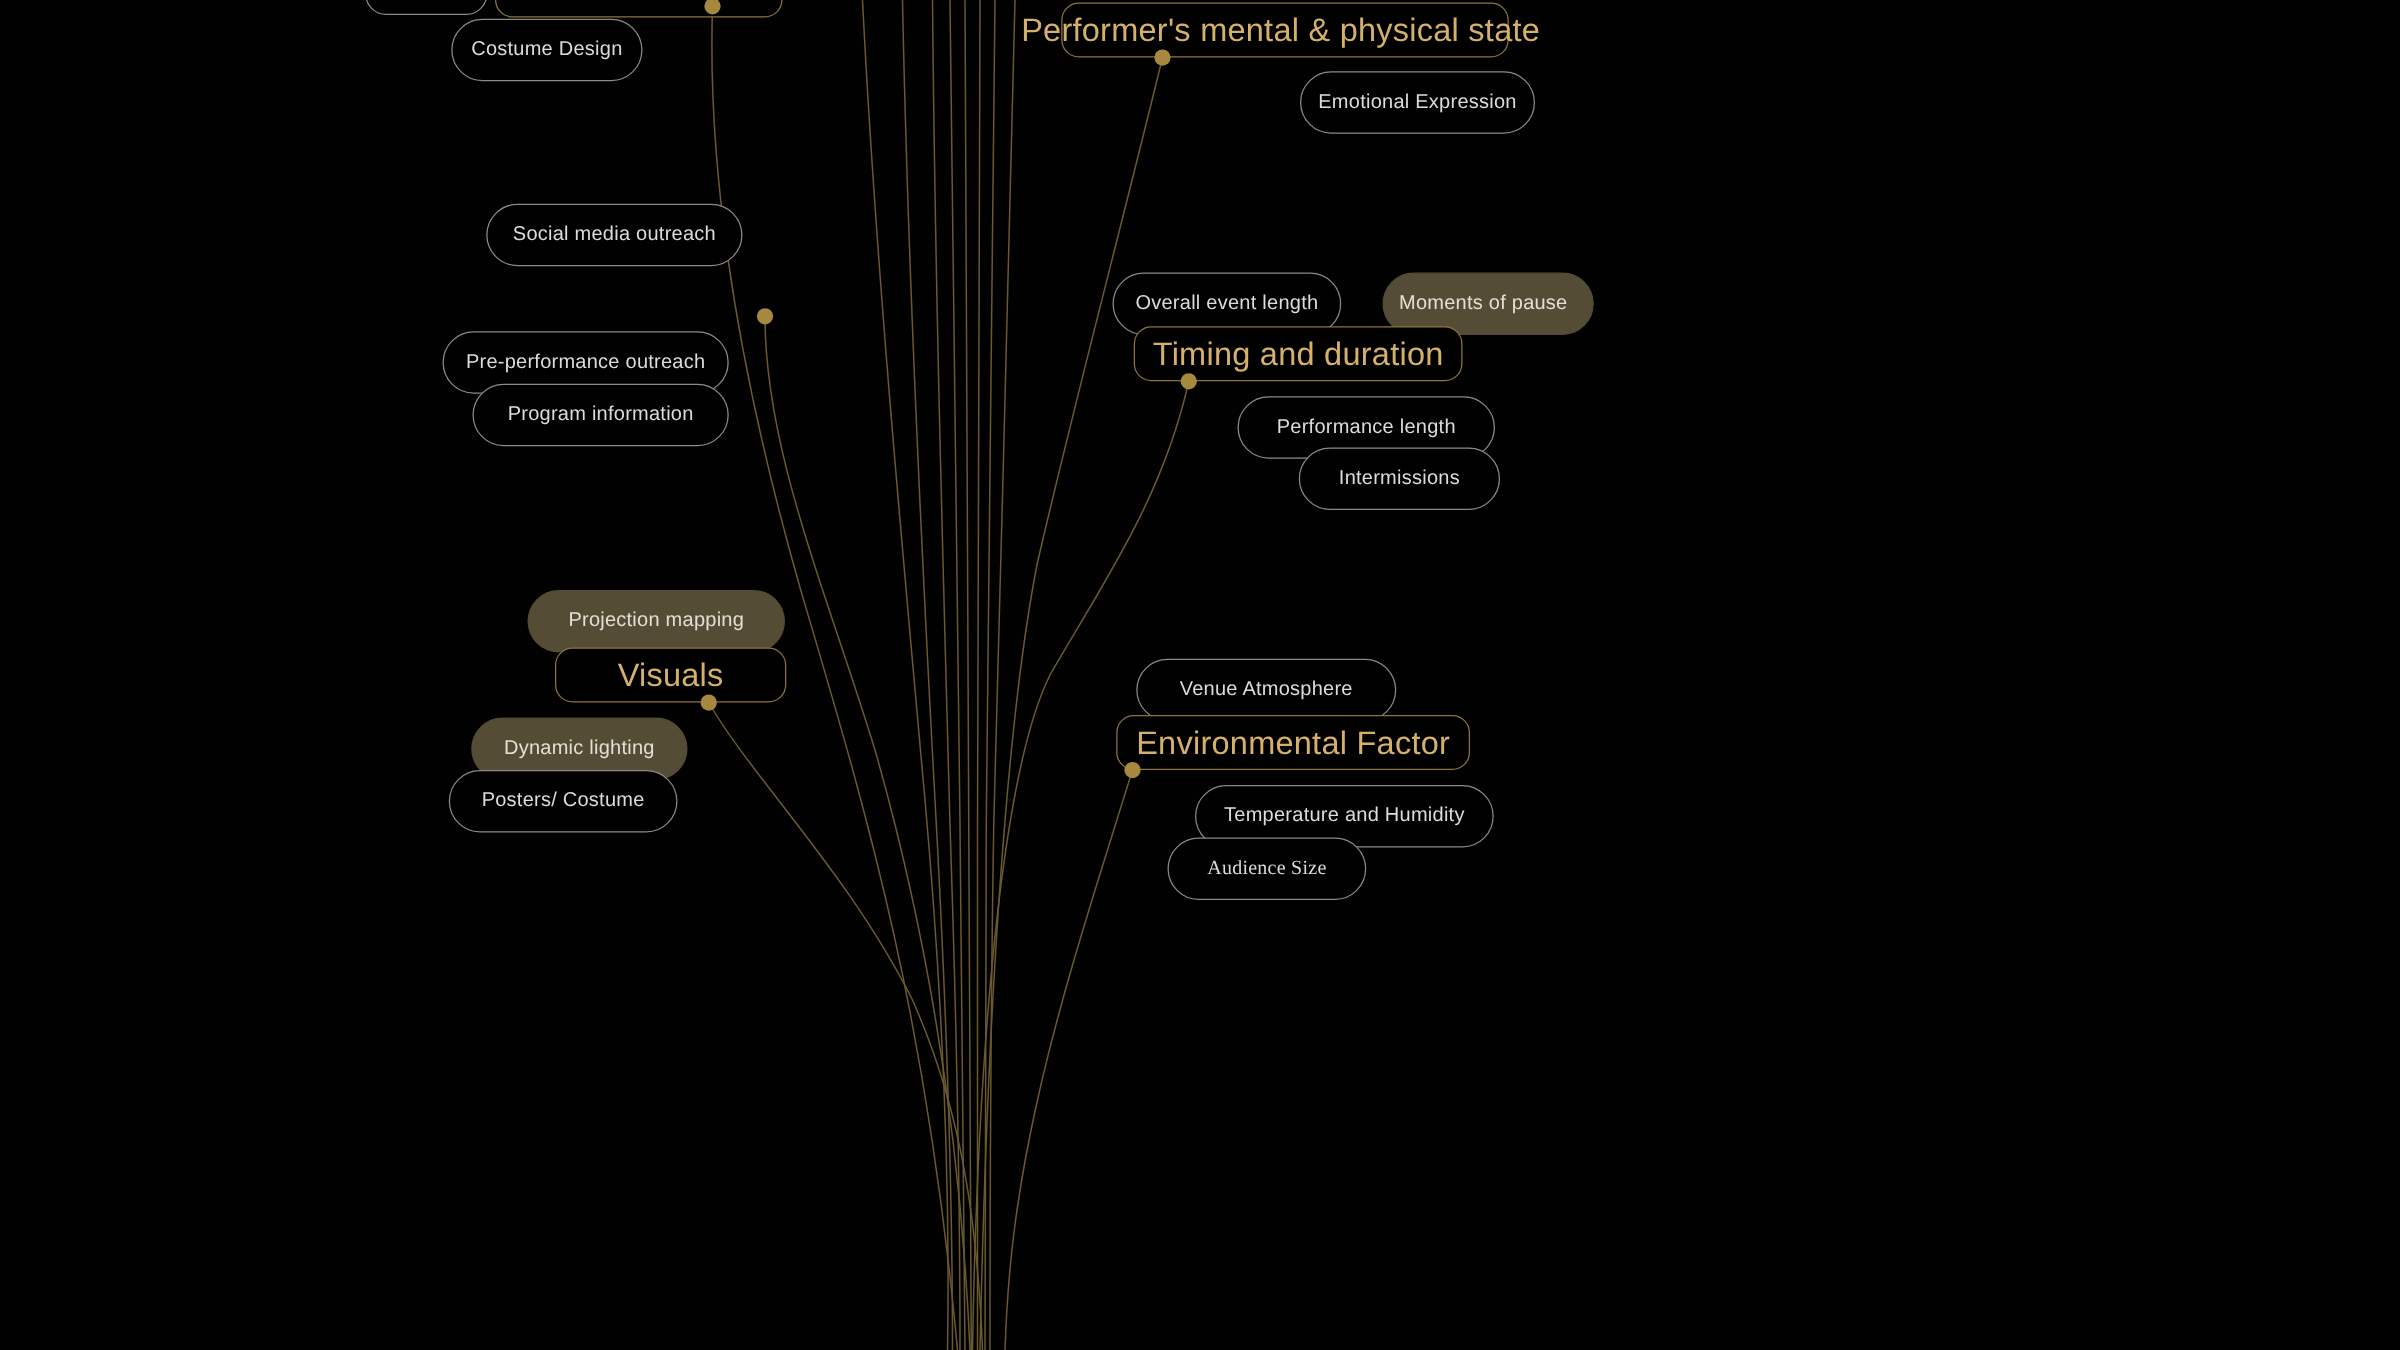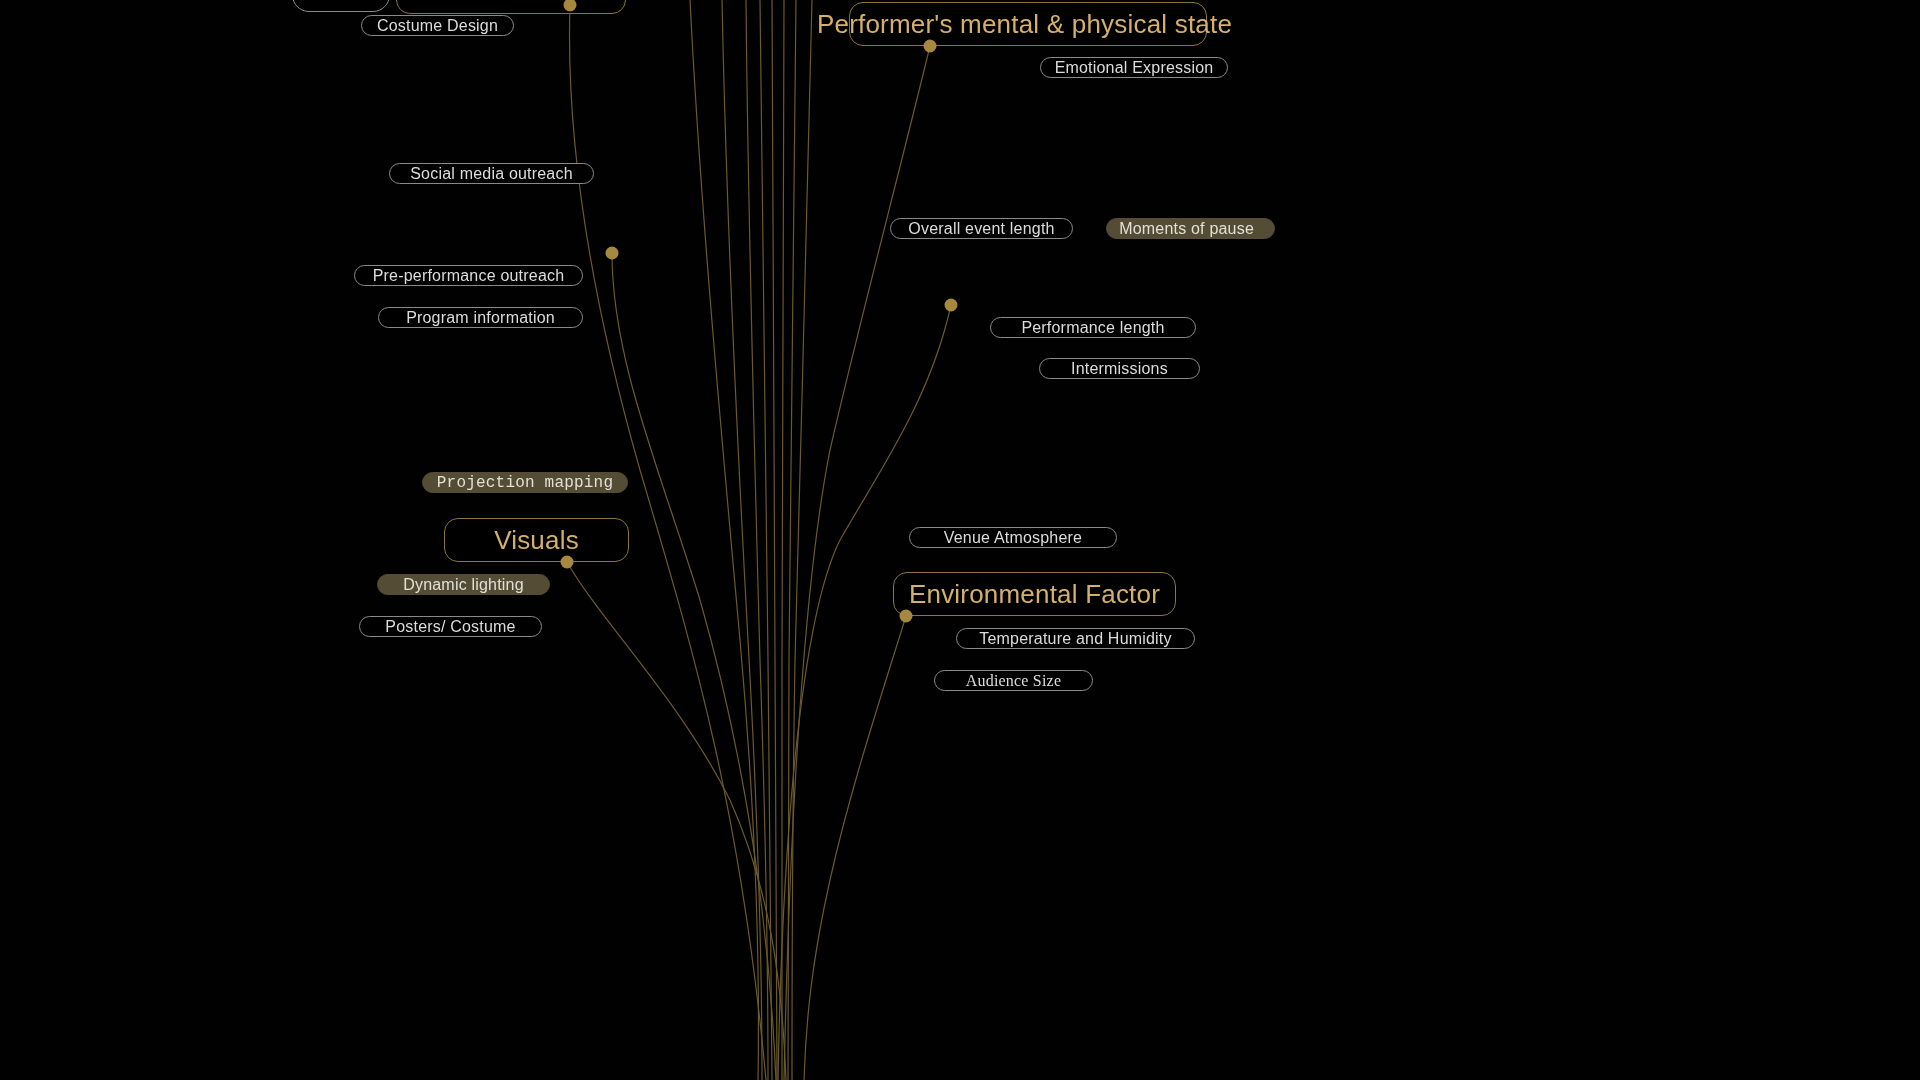--- a/index.html
+++ b/index.html
@@ -29,21 +29,21 @@
     border-radius:14px;
     padding:0 26px;
     height:44px;
   }
   
   .node.leaf{
     border:1px solid #8a8a8a;
     background:#000;
     color:#dcdcdc;
     font-size:16px;
-    height:21px;
+    height:50px;
     padding:0 20px;
   }
   
   .node.leaf.hl{
     background:#544c34;
     border:1px solid #544c34;
     color:#e2e0d6;
   }
   .dot{
     position:absolute;
@@ -110,30 +110,33 @@
   </div>
 
   <div class="node leaf" style="left:890px;top:218px;width:183px;">
     <span>Overall event length</span>
   </div>
 
   <div class="node leaf hl" style="left:1106px;top:218px;width:169px;justify-content:flex-end;">
     <span>Moments of pause</span>
   </div>
 
+  <div class="node main" style="left:907px;top:261px;width:263px;">
+    <span>Timing and duration</span>
+  </div>
 
   <div class="node leaf" style="left:990px;top:317px;width:206px;">
     <span>Performance length</span>
   </div>
 
   <div class="node leaf" style="left:1039px;top:358px;width:161px;">
     <span>Intermissions</span>
   </div>
 
-  <div class="node leaf hl" style="left:422px;top:472px;width:206px;font-family:Liberation Mono, monospace;">
+  <div class="node leaf hl" style="left:422px;top:472px;width:206px;">
     <span>Projection mapping</span>
   </div>
 
   <div class="node main" style="left:444px;top:518px;width:185px;">
     <span>Visuals</span>
   </div>
 
   <div class="node leaf hl" style="left:377px;top:574px;width:173px;">
     <span>Dynamic lighting</span>
   </div>

